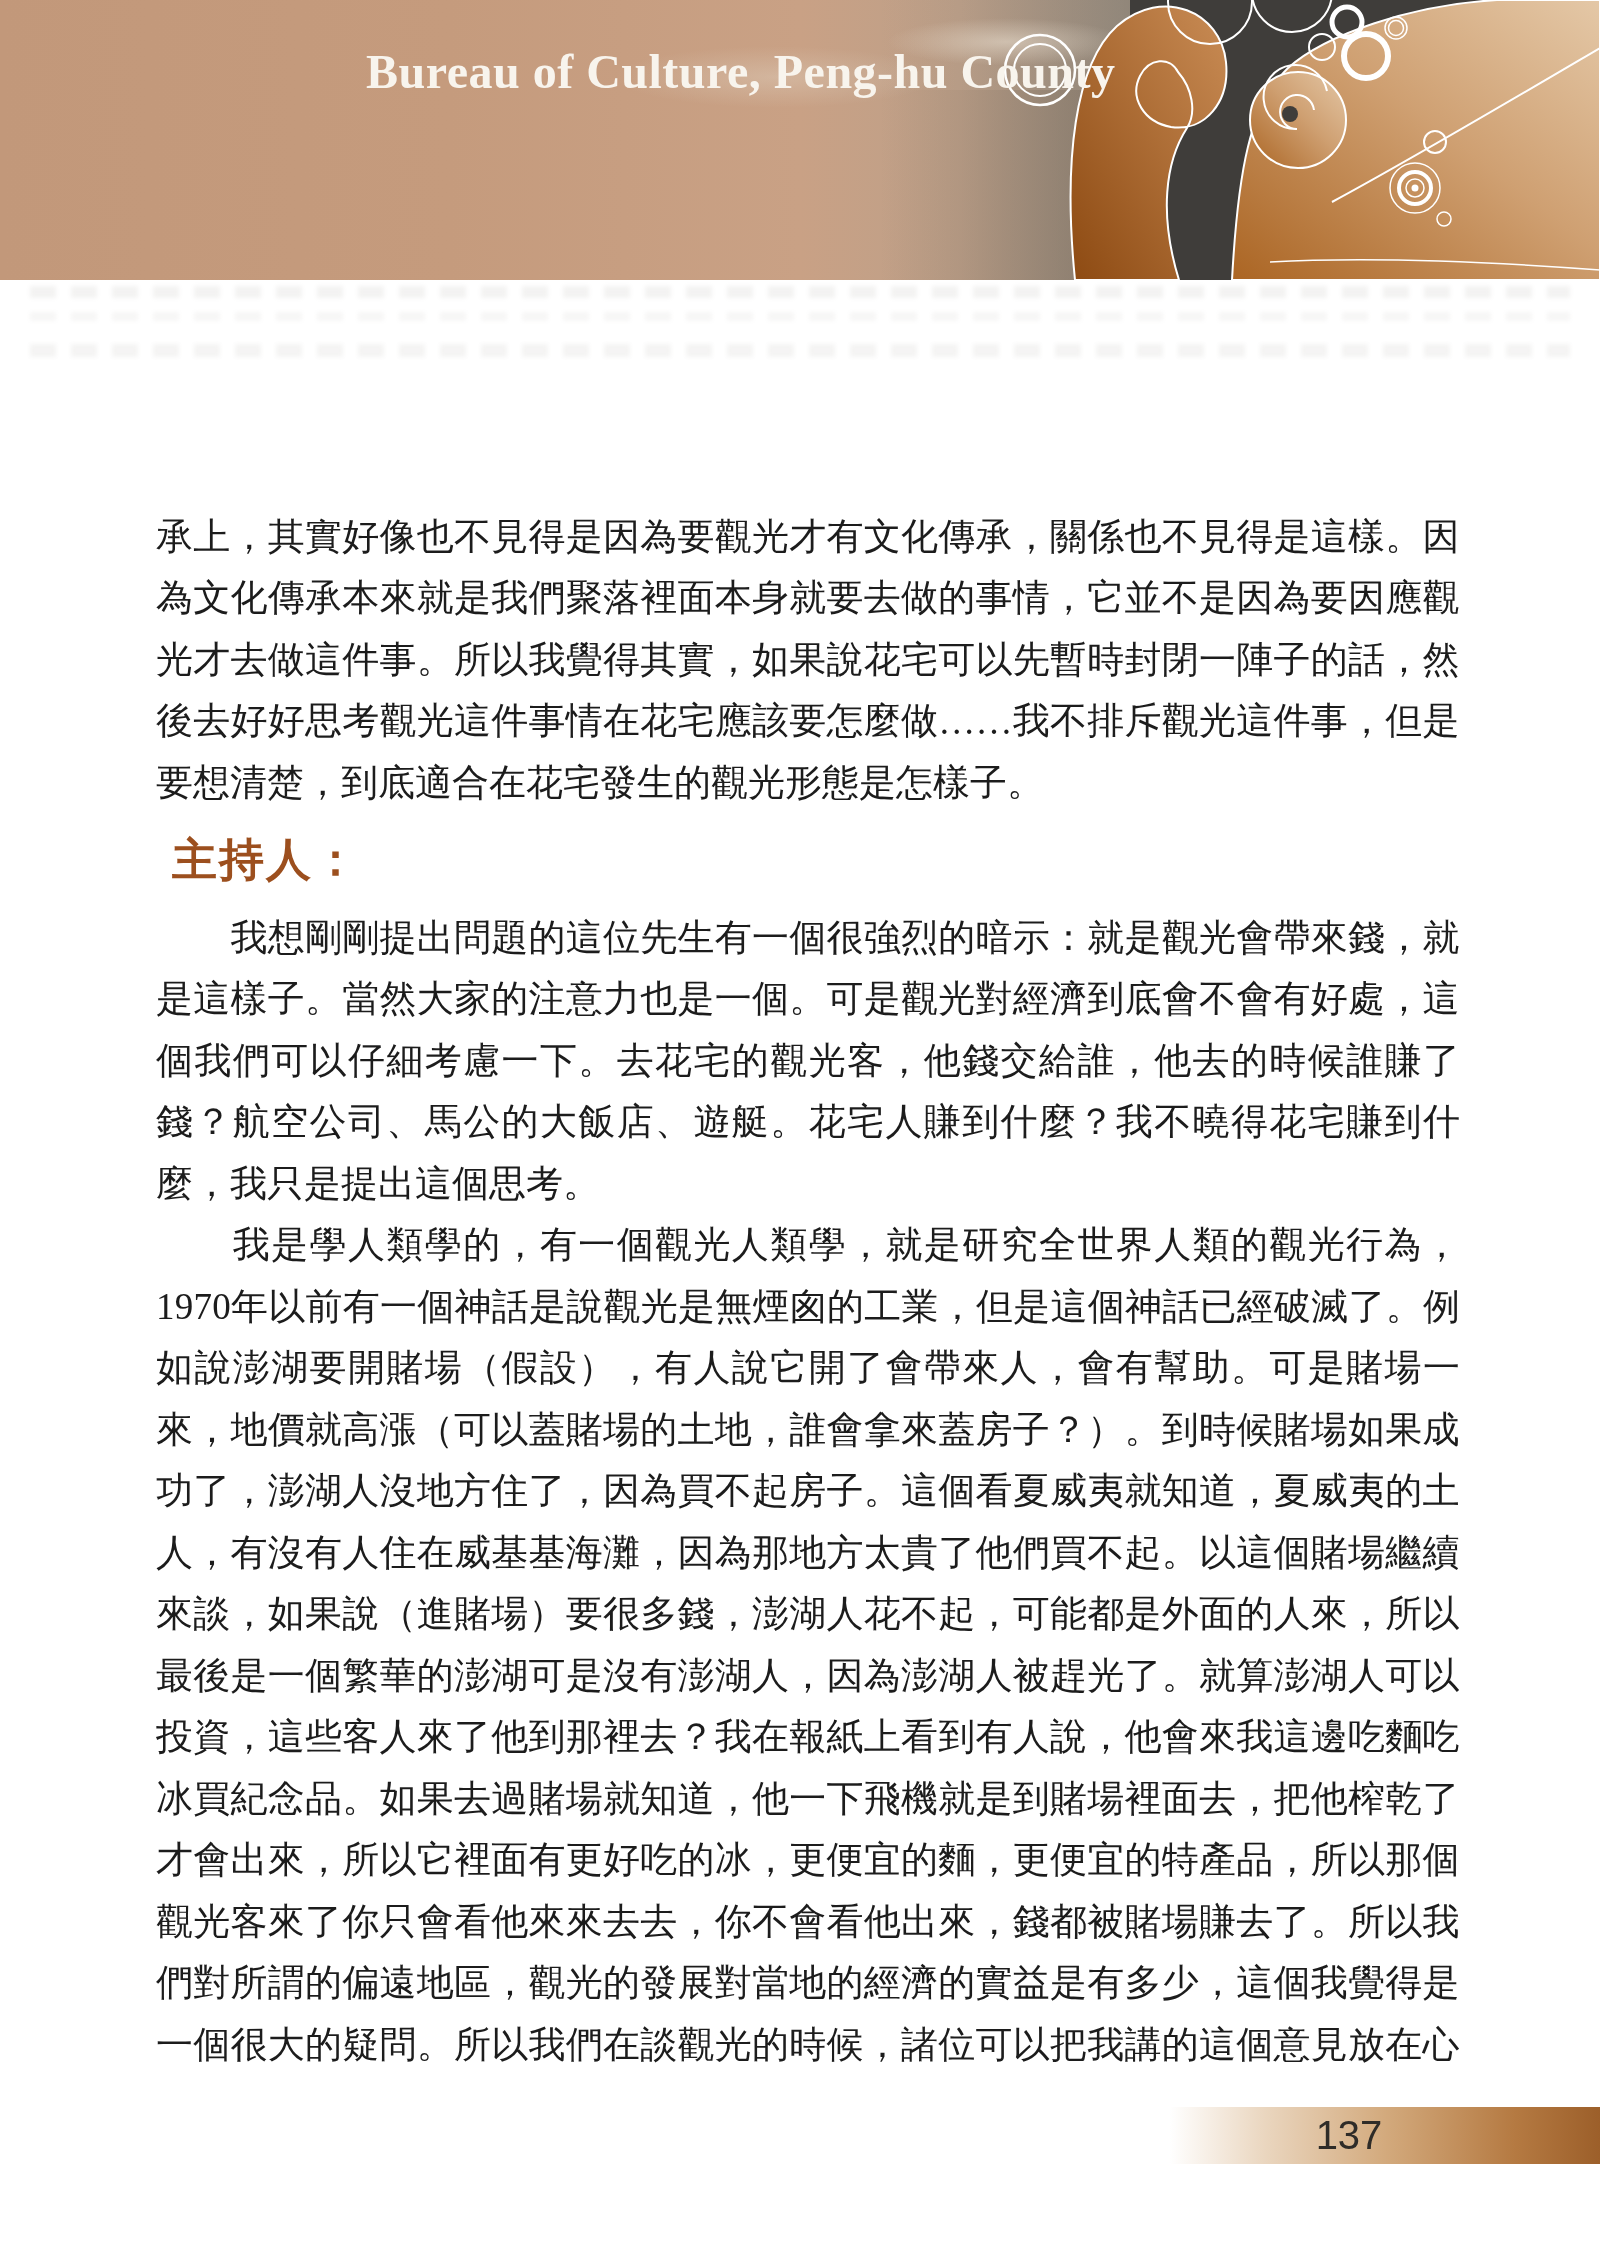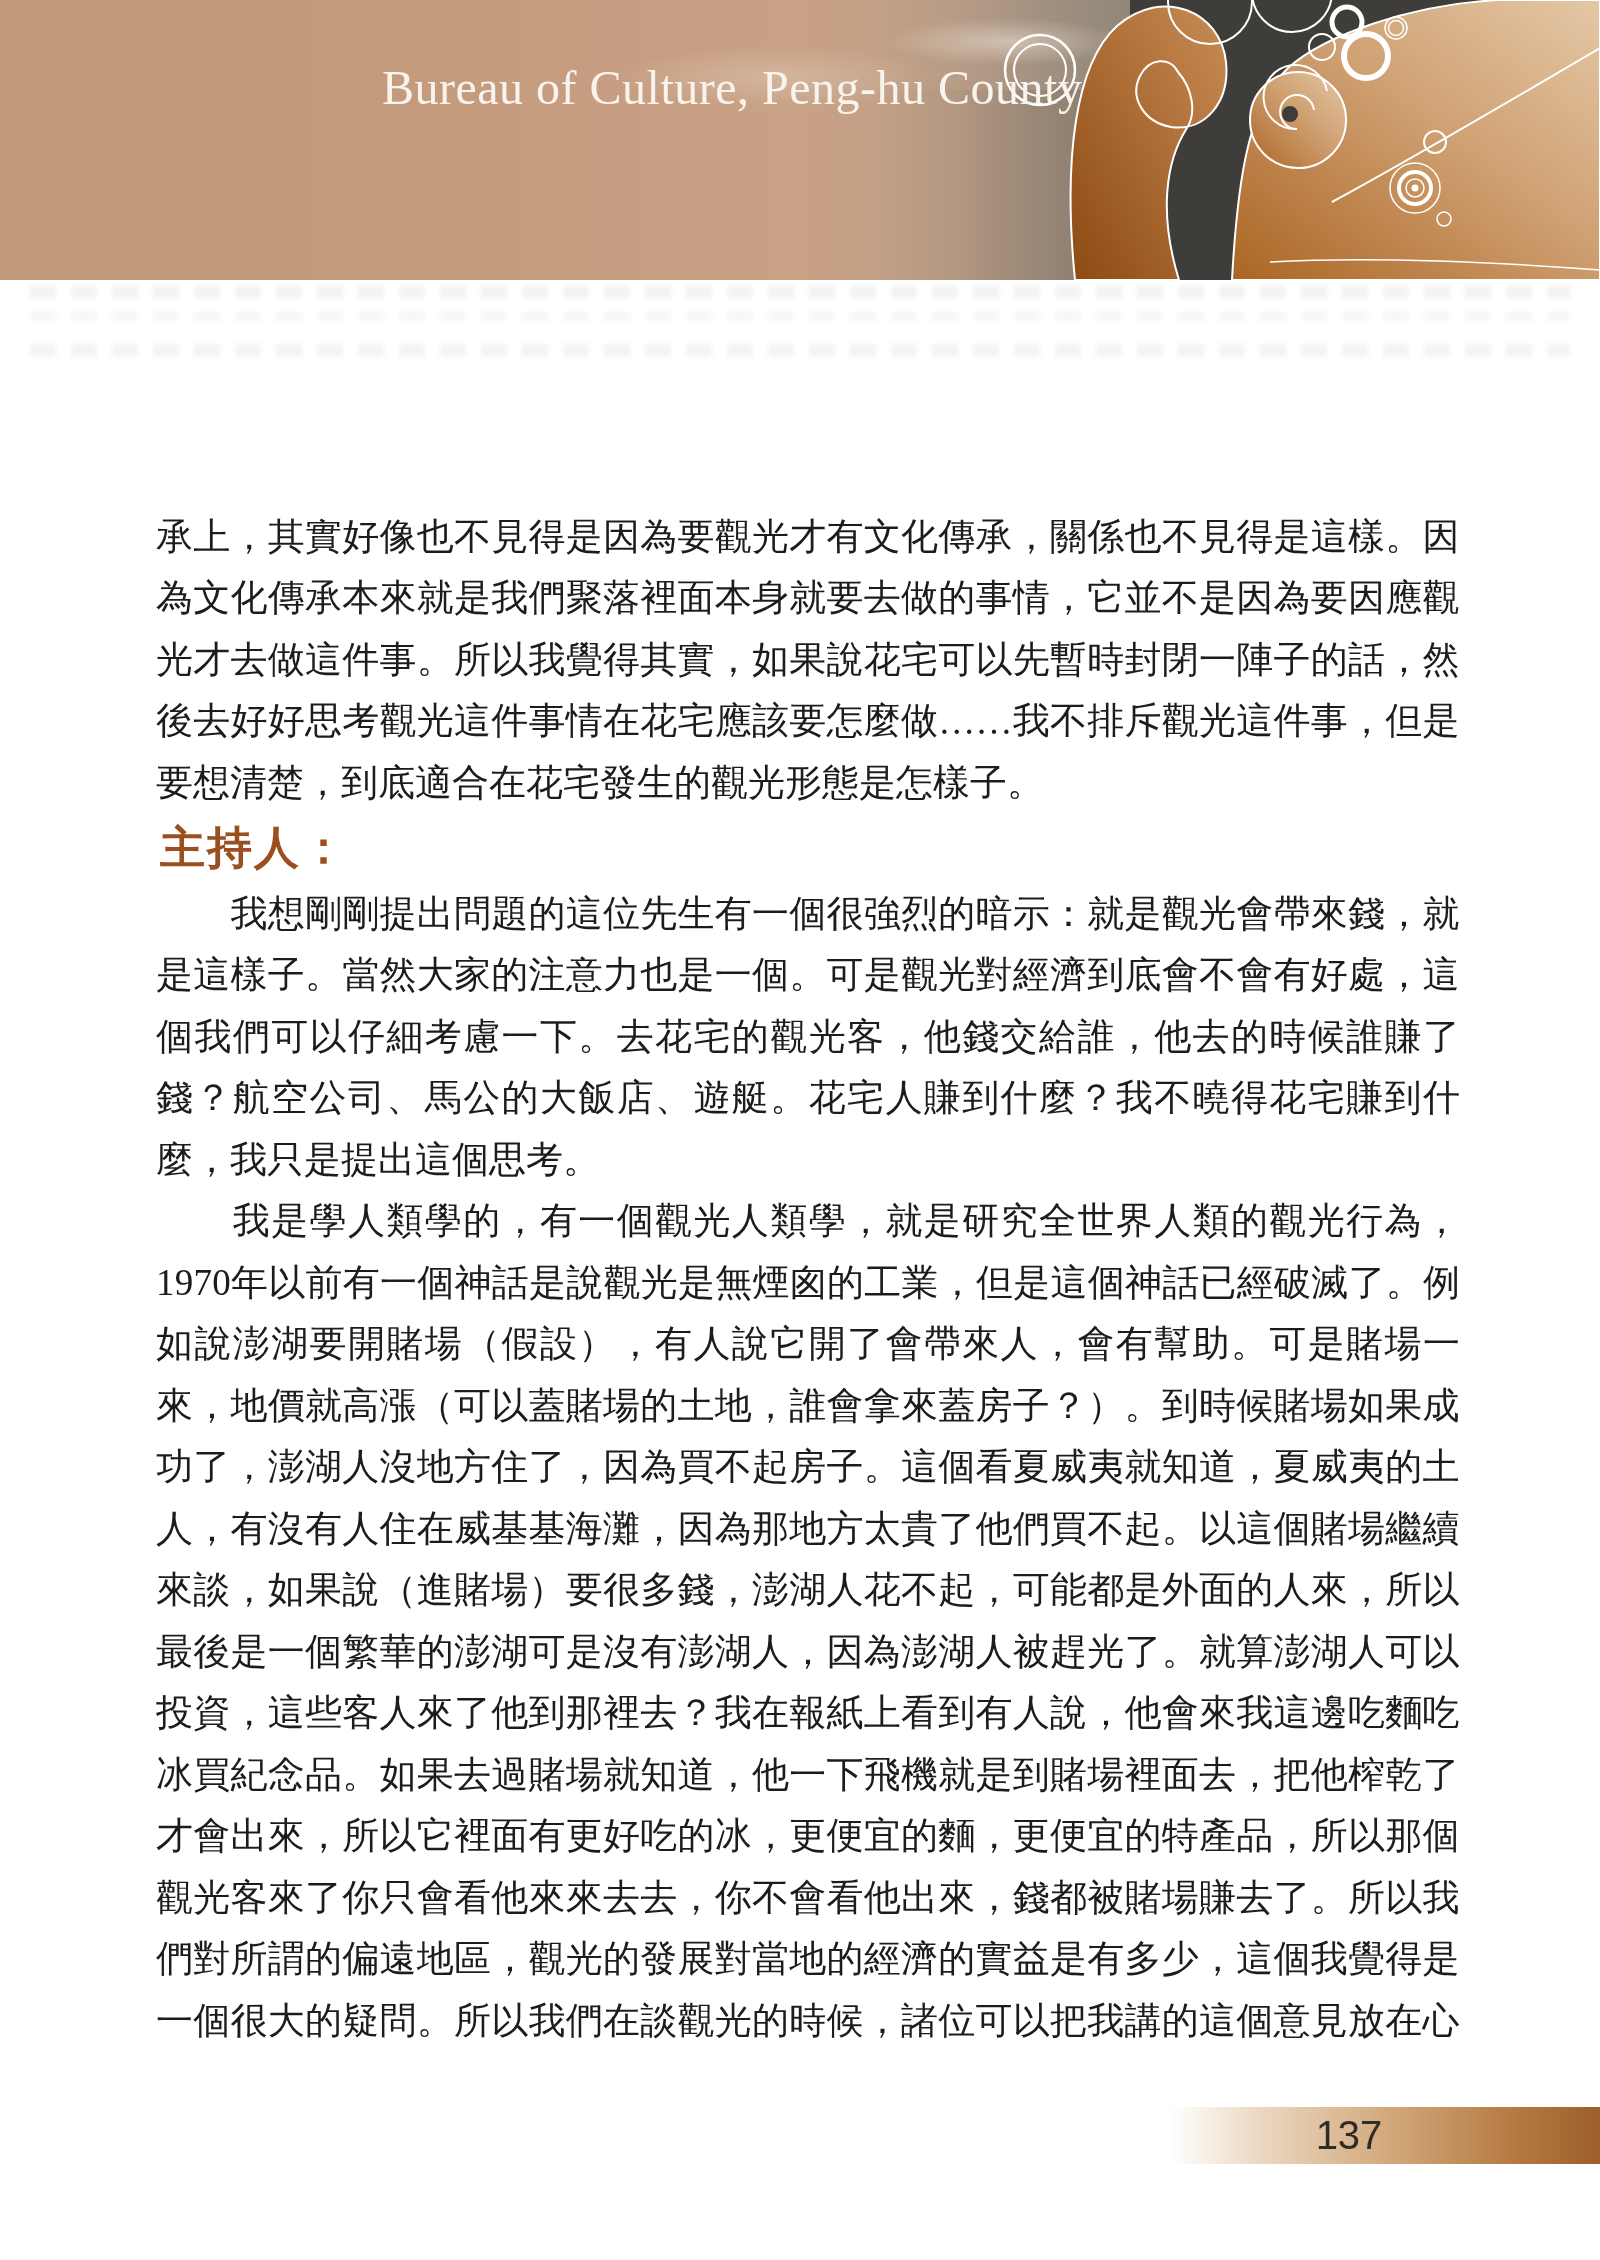--- a/index.html
+++ b/index.html
@@ -12,38 +12,38 @@
                #9c9082 70%,#7b7368 80%,#5f5a52 90%,#4c473f 100%);}
   .sky{position:absolute;left:55%;top:0;right:0;height:90px;
     background:linear-gradient(90deg,rgba(150,140,128,0) 0%,rgba(122,114,104,.45) 55%,rgba(95,89,80,.55) 100%);}
   .clouds{position:absolute;left:35%;top:0;width:45%;height:110px;
     background:
       radial-gradient(ellipse 170px 34px at 62% 38%,rgba(236,226,211,.55),rgba(236,226,211,0) 70%),
       radial-gradient(ellipse 230px 44px at 30% 70%,rgba(226,213,196,.40),rgba(226,213,196,0) 70%),
       radial-gradient(ellipse 120px 26px at 85% 72%,rgba(230,219,203,.45),rgba(230,219,203,0) 70%);}
   .sea{position:absolute;left:55%;top:90px;right:0;bottom:0;
     background:linear-gradient(90deg,rgba(92,82,70,0) 0%,rgba(92,82,70,.38) 35%,rgba(58,52,44,.55) 100%);}
-  .banner-title{position:absolute;left:366px;top:44px;margin:16px;font-weight:normal;
+  .banner-title{position:absolute;left:366px;top:44px;margin:0;font-weight:bold;
     font-size:48px;letter-spacing:.5px;color:#f8f4ed;font-family:"Liberation Serif","DejaVu Serif",serif;}
   .swirl{position:absolute;right:0;top:0;}
 
   
   .bleed{position:absolute;left:30px;right:30px;opacity:.5;filter:blur(2px);
     background:repeating-linear-gradient(90deg,rgba(125,118,110,.18) 0 26px,rgba(125,118,110,0) 26px 41px);}
   .b1{top:286px;height:12px;}
   .b2{top:312px;height:9px;opacity:.35;}
   .b3{top:344px;height:13px;opacity:.45;}
 
   
   .textblock{position:absolute;left:156px;top:506px;width:1304px;
     font-size:37px;color:#1c1c1c;}
   .tline{display:flex;justify-content:space-between;align-items:center;height:61.5px;white-space:pre;}
   .tline.short{justify-content:flex-start;}
   .tline .sp{display:inline-block;width:1em;}
-  .speaker{display:flex;align-items:center;height:61.5px;margin:4px;
+  .speaker{display:flex;align-items:center;height:61.5px;margin:16px;
     font-size:45px;font-weight:bold;color:#9c4f1e;letter-spacing:2px;}
 
   
   .pagebar{position:absolute;left:1170px;right:0;top:2107px;height:57px;
     display:flex;align-items:center;justify-content:center;padding-right:72px;box-sizing:border-box;
     background:linear-gradient(90deg,rgba(255,255,255,0) 0%,#ead6bf 22%,#d3aa7d 50%,#b57a42 80%,#9c5f2a 100%);
     font-family:"Liberation Sans","DejaVu Sans",sans-serif;font-size:40px;color:#2f2c28;}
 </style>
 </head>
 <body>

